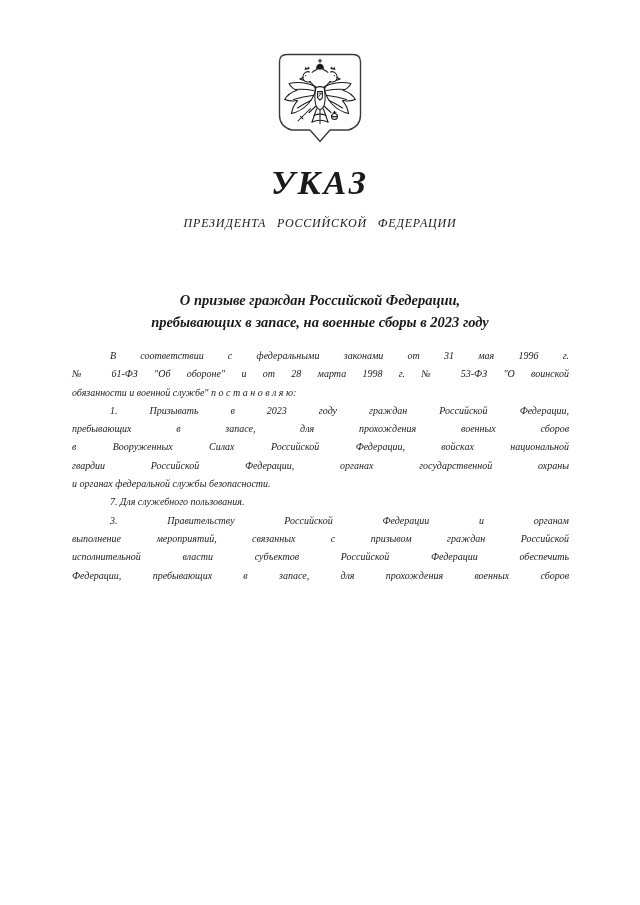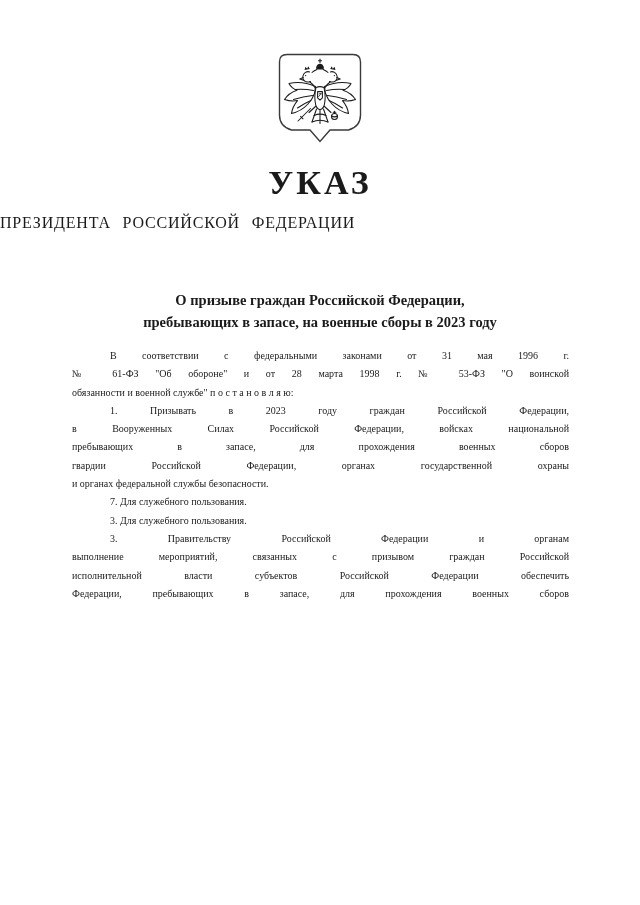--- a/index.html
+++ b/index.html
@@ -5,31 +5,32 @@
   html, body { margin: 0; padding: 0; background: #ffffff; }
   .page {
     position: relative;
     width: 640px;
     height: 691px;
     background: #ffffff;
     font-family: "Liberation Serif", serif;
     color: #1a1a1a;
     overflow: hidden;
     margin: 0 auto;
+    font-style: italic;
   }
   .emblem { position: absolute; top: 53px; left: 278px; width: 84px; height: 97px; }
   .doc-type {
     position: absolute; top: 165px; left: 0; width: 100%;
     margin: 0; text-align: center;
     font-size: 34px; font-weight: bold; letter-spacing: 3px;
     line-height: 36px;
   }
   .issuer {
     position: absolute; top: 212px; left: 0; width: 100%;
-    text-align: left; font-size: 16px;
+    text-align: center; font-size: 12px;
     letter-spacing: 0.8px; word-spacing: 7px;
     line-height: 22px;
   }
   .subject {
     position: absolute; top: 281px; left: 0; width: 100%;
     text-align: center; font-size: 14.5px; font-weight: bold;
     line-height: 22px;
     margin-top: 8px;
   }
   .body-text {
@@ -106,26 +107,25 @@
   <div class="subject">
     <div>О призыве граждан Российской Федерации,</div>
     <div>пребывающих в запасе, на военные сборы в 2023 году</div>
   </div>
 
   <div class="body-text">
       <div class="body-line first">В соответствии с федеральными законами от 31 мая 1996 г.</div>
       <div class="body-line">№ 61-ФЗ "Об обороне" и от 28 марта 1998 г. № 53-ФЗ "О воинской</div>
       <div class="body-line last">обязанности и военной службе" п о с т а н о в л я ю:</div>
       <div class="body-line first">1. Призывать в 2023 году граждан Российской Федерации,</div>
+      <div class="body-line">пребывающих в запасе, для прохождения военных сборов</div>
       <div class="body-line">в Вооруженных Силах Российской Федерации, войсках национальной</div>
-      <div class="body-line">пребывающих в запасе, для прохождения военных сборов</div>
       <div class="body-line">гвардии Российской Федерации, органах государственной охраны</div>
       <div class="body-line last">и органах федеральной службы безопасности.</div>
       <div class="body-line first last">7. Для служебного пользования.</div>
-      <div class="body-line first last">3. Для служебного пользования.</div>
       <div class="body-line first">3. Правительству Российской Федерации и органам</div>
       <div class="body-line">выполнение мероприятий, связанных с призывом граждан Российской</div>
       <div class="body-line">исполнительной власти субъектов Российской Федерации обеспечить</div>
       <div class="body-line">Федерации, пребывающих в запасе, для прохождения военных сборов</div>
     </div>
 
   <svg class="reg-mark" width="34" height="14" viewBox="0 0 34 14">
     <g fill="none" stroke="#2a2a2a" stroke-width="0.9" stroke-linecap="round">
       <path d="M4 9 Q8 3 13 5 Q17 7 21 4 Q25 2 29 5"></path>
       <path d="M11 7 L15 9"></path>

